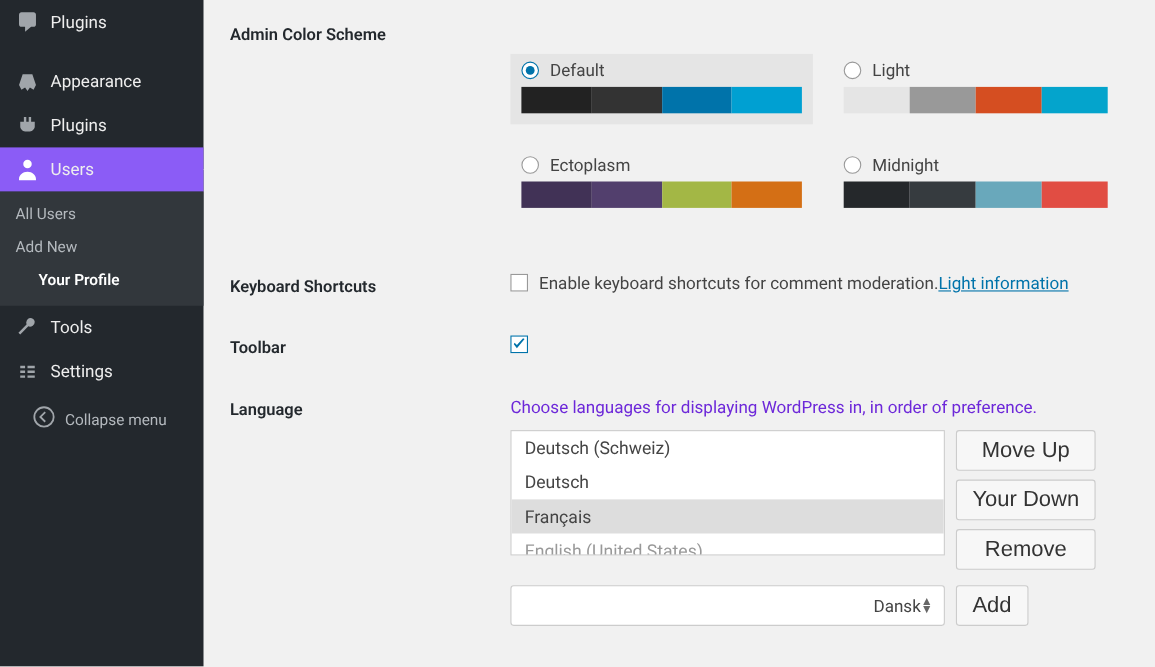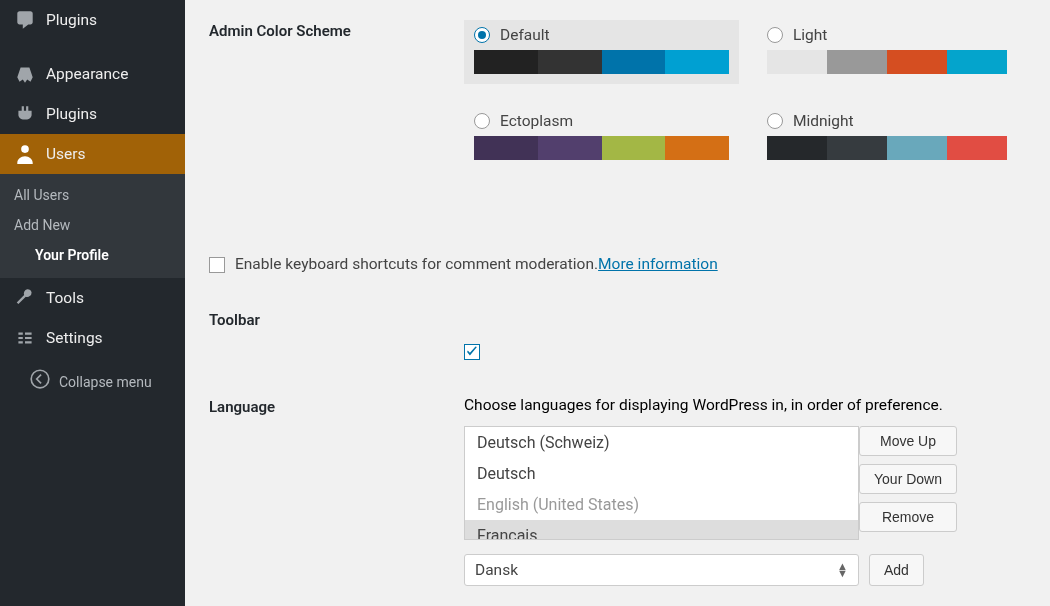--- a/index.html
+++ b/index.html
@@ -1,62 +1,62 @@
 <!DOCTYPE html>
 <html><head>
 <meta charset="utf-8">
 <style>
 * { box-sizing: border-box; margin: 0; padding: 0; }
 body { font-family: -apple-system, BlinkMacSystemFont, "Segoe UI", Roboto, sans-serif; font-size: 14px; background: #f1f1f1; color: #23282d; width: 1050px; height: 606px; overflow: hidden; display: flex; }
 
 .sidebar { width: 185px; background: #23282d; color: #eee; display: flex; flex-direction: column; flex-shrink: 0; }
 .side-item { display: flex; align-items: center; padding: 9px 14px; font-size: 15.5px; cursor: pointer; color: #eee; }
 .side-item .icon { width: 22px; height: 22px; margin-right: 10px; display: flex; align-items: center; justify-content: center; fill: #a0a5aa; color: #a0a5aa; }
-.side-item.active { background: #a16207; position: relative; }
+.side-item.active { background: #8b5cf6; position: relative; }
 .side-item.active .icon { fill: #fff; color: #fff; }
 .side-item.active::after { content: ""; position: absolute; right: -8px; top: 50%; margin-top: -8px; border: 8px solid transparent; border-right-color: #f1f1f1; }
 .submenu { background: #32373c; padding: 6px 0 8px; }
 .sub-item { padding: 7px 14px; font-size: 14px; color: #b4b9be; cursor: pointer; }
 .sub-item.current { color: #fff; font-weight: 600; padding-left: 35px; }
 .collapse { display: flex; align-items: flex-end; padding: 10px 29px; color: #b4b9be; cursor: pointer; font-size: 14px; }
 .collapse .icon { width: 22px; height: 22px; margin-right: 8px; fill: #a0a5aa; }
 
 .main { flex: 1; padding: 0 4px 0 24px; overflow: hidden; }
 .form-row { display: flex; padding: 20px 0 16px; }
 .row-label { width: 255px; font-weight: 600; font-size: 15px; padding-top: 2px; color: #23282d; }
 .row-field { flex: 1; }
 
-.schemes { display: grid; grid-template-columns: 275px 260px; column-gap: 18px; row-gap: 22px; }
+.schemes { display: grid; grid-template-columns: 275px 260px; column-gap: 18px; row-gap: 22px; margin-top: 29px; }
 .scheme { padding: 6px 10px 10px; }
 .scheme.sel { background: #e5e5e5; }
 .scheme-head { display: flex; align-items: center; font-size: 15.5px; margin-bottom: 6px; color: #444; }
 .radio { width: 16px; height: 16px; border: 1px solid #999; border-radius: 50%; margin-right: 10px; background: #fff; display: flex; align-items: center; justify-content: center; }
 .radio.on { border-color: #0073aa; }
 .radio.on::after { content:""; width: 8px; height: 8px; border-radius: 50%; background: #0073aa; }
 .swatches { display: flex; height: 24px; }
 .sw { flex: 1; }
 
-.chk { display: flex; align-items: flex-end; font-size: 15.5px; color: #444; margin-top: 35px; }
+.chk { display: flex; align-items: flex-start; font-size: 15.5px; color: #444; }
 .checkbox { width: 16px; height: 16px; border: 1px solid #999; background: #fff; margin-right: 10px; display: flex; align-items: center; justify-content: center; }
 .checkbox.on { border-color: #0073aa; }
 .checkbox.on svg { display: block; }
 .checkbox svg { display: none; width: 14px; height: 14px; fill: #0073aa; }
 
 a.link { color: #0073aa; text-decoration: underline; }
 
-.lang-desc { font-size: 15.5px; color: #000000; margin-bottom: 12px; }
-.lang-row { display: flex; }
+.lang-desc { font-size: 15.5px; color: #6d28d9; margin-bottom: 12px; }
+.lang-row { display: flex; gap: 10px; }
 .listbox { width: 395px; border: 1px solid #ccc; background: #fff; height: 114px; overflow: hidden; }
 .list-item { padding: 6px 12px; font-size: 16px; color: #444; border-bottom: none; }
 .list-item.sel { background: #ddd; }
 .list-item.cut { color: #999; }
 .btn-col { display: flex; flex-direction: column; gap: 8px; }
-.btn { background: #f7f7f7; border: 1px solid #ccc; padding: 6px 14px; font-size: 14px; color: #333; cursor: pointer; border-radius: 3px; }
+.btn { background: #f7f7f7; border: 1px solid #ccc; padding: 6px 14px; font-size: 20px; color: #333; cursor: pointer; border-radius: 3px; }
 .sel-row { display: flex; gap: 10px; margin-top: 14px; }
-.select { width: 395px; background: #fff; border: 1px solid #ccc; padding: 6px 10px; font-size: 15.5px; display: flex; justify-content: space-between; align-items: center; color: #444; border-radius: 3px; }
+.select { width: 395px; background: #fff; border: 1px solid #ccc; padding: 6px 10px; font-size: 15.5px; display: flex; justify-content: flex-end; align-items: center; color: #444; border-radius: 3px; }
 .stepper { font-family: sans-serif; font-size: 11px; line-height: 7px; color: #666; }
 </style>
 </head>
 <body>
 
 <div class="sidebar">
   <div class="side-item">
     <span class="icon">
         <svg viewBox="0 0 20 20">
           <path d="M5 2h10c1.1 0 2 .9 2 2v8c0 1.1-.9 2-2 2h-2l-5 4v-4H5c-1.1 0-2-.9-2-2V4c0-1.1.9-2 2-2z"></path>
@@ -171,25 +171,26 @@
               <span class="sw" style="background: rgb(54, 59, 63);"></span>
               <span class="sw" style="background: rgb(105, 168, 187);"></span>
               <span class="sw" style="background: rgb(225, 77, 67);"></span>
             </div>
           </div>
         </div>
     </div>
   </div>
 
   <div class="form-row" style="padding-top:34px">
+    <div class="row-label">Keyboard Shortcuts</div>
     <div class="row-field">
       <div class="chk">
         <span class="checkbox"></span>
         <span>Enable keyboard shortcuts for comment moderation. </span>
-        <a class="link" href="#">More information</a>
+        <a class="link" href="#">Light information</a>
       </div>
     </div>
   </div>
 
   <div class="form-row">
     <div class="row-label">Toolbar</div>
     <div class="row-field">
       <div class="chk">
         <span class="checkbox on">
             <svg viewBox="0 0 20 20">
@@ -201,22 +202,22 @@
   </div>
 
   <div class="form-row">
     <div class="row-label">Language</div>
     <div class="row-field">
       <div class="lang-desc">Choose languages for displaying WordPress in, in order of preference.</div>
       <div class="lang-row">
         <div class="listbox">
           <div class="list-item">Deutsch (Schweiz)</div>
           <div class="list-item">Deutsch</div>
+          <div class="list-item sel">Français</div>
           <div class="list-item cut">English (United States)</div>
-          <div class="list-item sel">Français</div>
         </div>
         <div class="btn-col">
           <button class="btn">Move Up</button>
           <button class="btn">Your Down</button>
           <button class="btn">Remove</button>
         </div>
       </div>
       <div class="sel-row">
         <div class="select">
           <span>Dansk</span>

